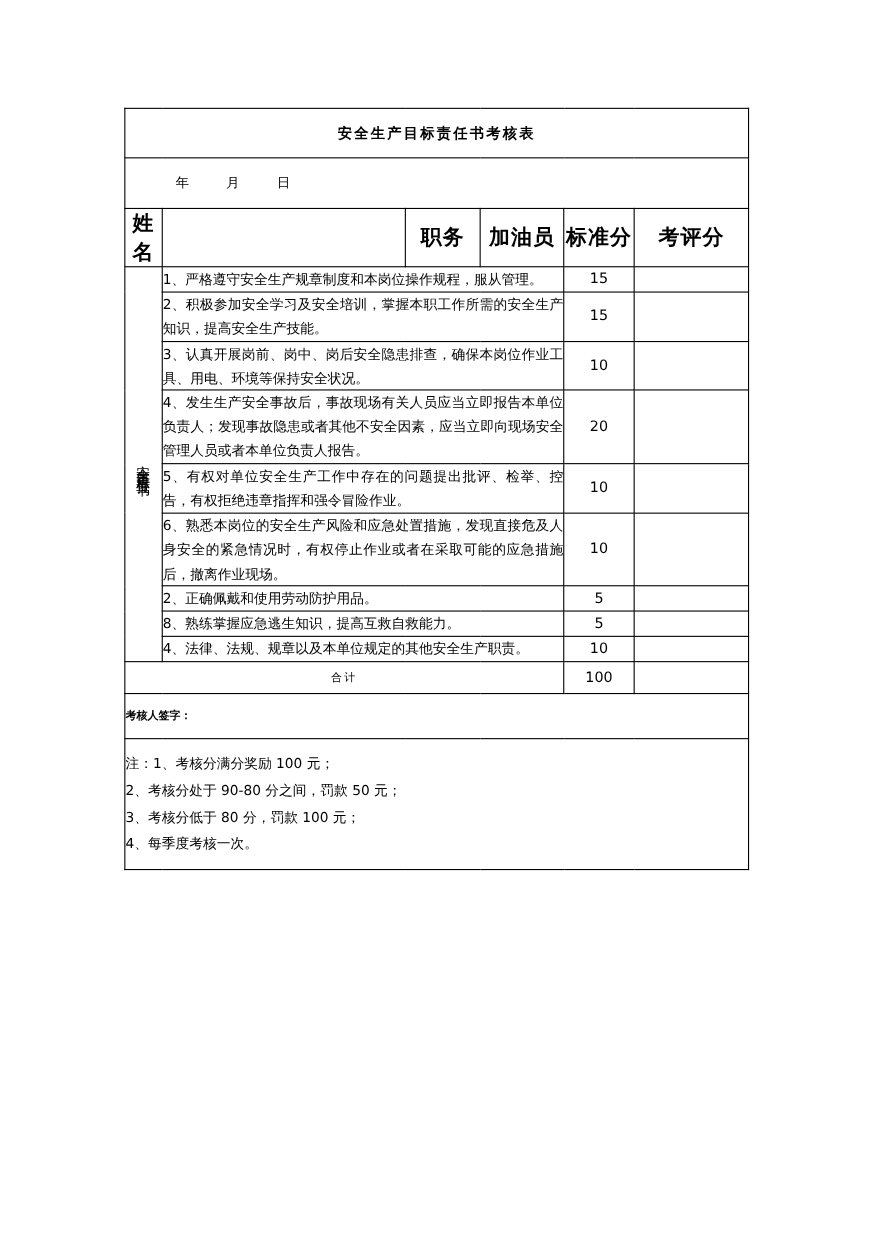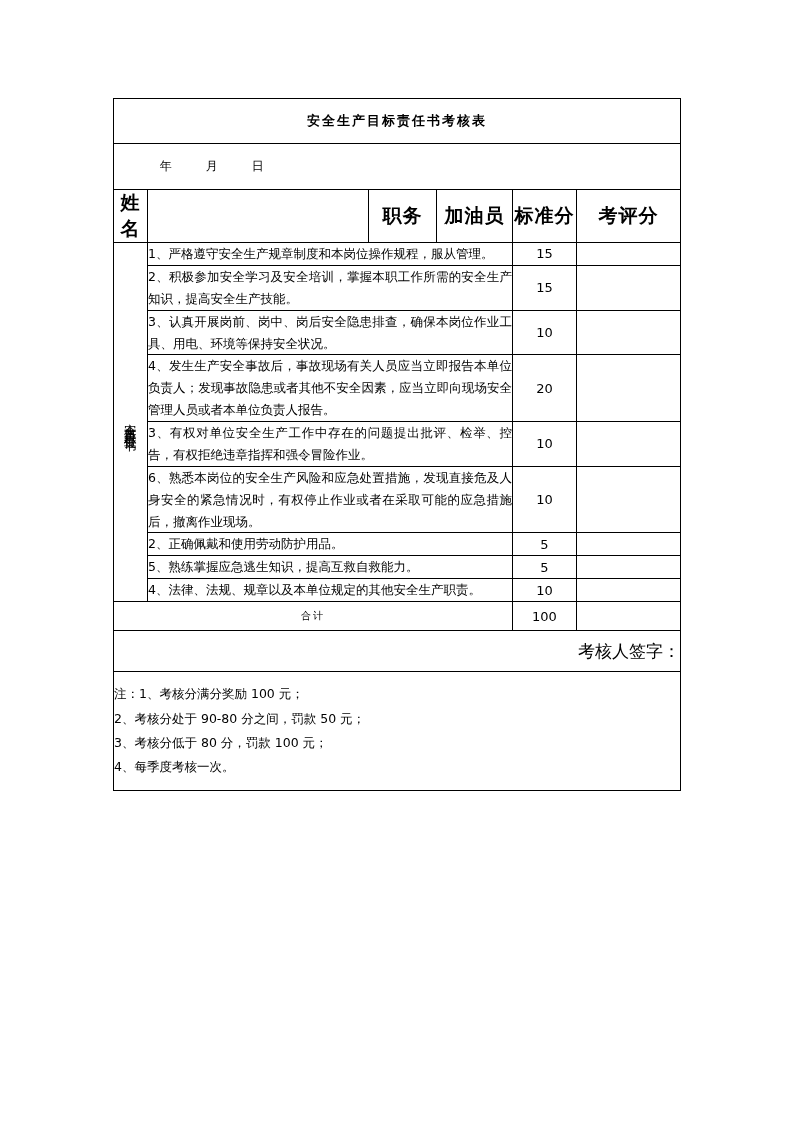--- a/index.html
+++ b/index.html
@@ -100,23 +100,24 @@
   .blank { }
 
   .total-cell {
     height: 28px;
     text-align: center;
     font-size: 10px;
     letter-spacing: 2px;
   }
   .sign-cell {
     height: 40px;
-    font-size: 17px;
+    font-size: 10px;
     padding-left: 12px;
-    text-align: right;
+    text-align: left;
+    font-weight: bold;
   }
   .notes-cell {
     height: 118px;
     font-size: 12.5px;
     line-height: 1.95;
     padding: 12px 10px 10px 12px;
     text-align: left;
     vertical-align: top;
   }
   .notes-cell div { white-space: pre; }
@@ -178,39 +179,39 @@
         <td class="blank"></td>
       </tr>
 
       <tr>
         <td class="item-text" colspan="3">4、发生生产安全事故后，事故现场有关人员应当立即报告本单位负责人；发现事故隐患或者其他不安全因素，应当立即向现场安全管理人员或者本单位负责人报告。</td>
         <td class="score">20</td>
         <td class="blank"></td>
       </tr>
 
       <tr>
-        <td class="item-text" colspan="3">3、有权对单位安全生产工作中存在的问题提出批评、检举、控告，有权拒绝违章指挥和强令冒险作业。</td>
+        <td class="item-text" colspan="3">5、有权对单位安全生产工作中存在的问题提出批评、检举、控告，有权拒绝违章指挥和强令冒险作业。</td>
         <td class="score">10</td>
         <td class="blank"></td>
       </tr>
 
       <tr>
         <td class="item-text" colspan="3">6、熟悉本岗位的安全生产风险和应急处置措施，发现直接危及人身安全的紧急情况时，有权停止作业或者在采取可能的应急措施后，撤离作业现场。</td>
         <td class="score">10</td>
         <td class="blank"></td>
       </tr>
 
       <tr>
         <td class="item-text" colspan="3">2、正确佩戴和使用劳动防护用品。</td>
         <td class="score">5</td>
         <td class="blank"></td>
       </tr>
 
       <tr>
-        <td class="item-text" colspan="3">5、熟练掌握应急逃生知识，提高互救自救能力。</td>
+        <td class="item-text" colspan="3">8、熟练掌握应急逃生知识，提高互救自救能力。</td>
         <td class="score">5</td>
         <td class="blank"></td>
       </tr>
 
       <tr>
         <td class="item-text" colspan="3">4、法律、法规、规章以及本单位规定的其他安全生产职责。</td>
         <td class="score">10</td>
         <td class="blank"></td>
       </tr>
 

